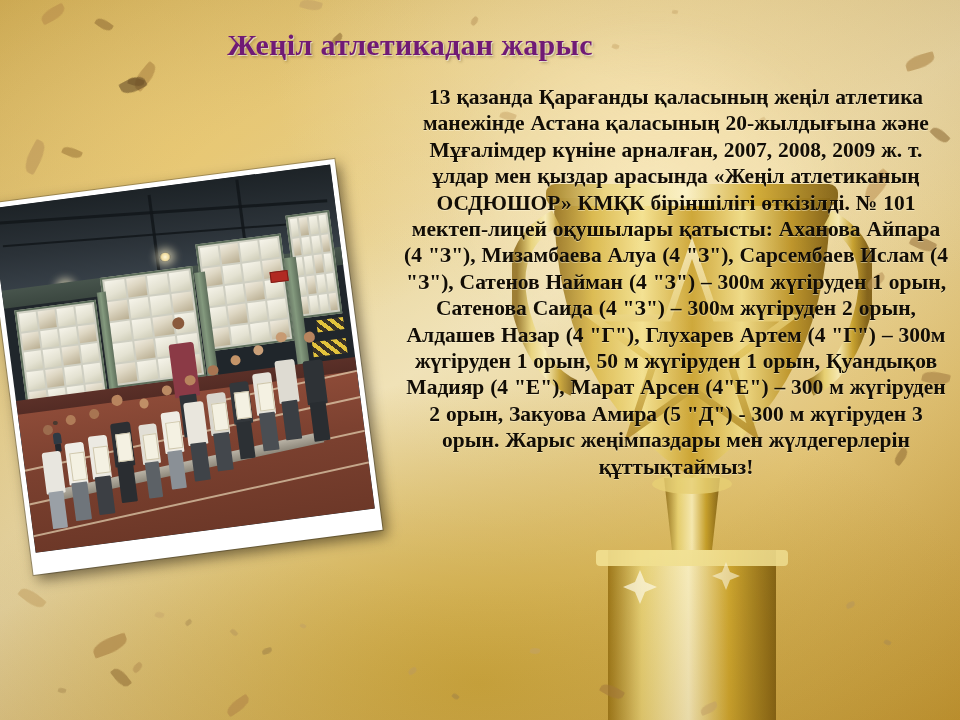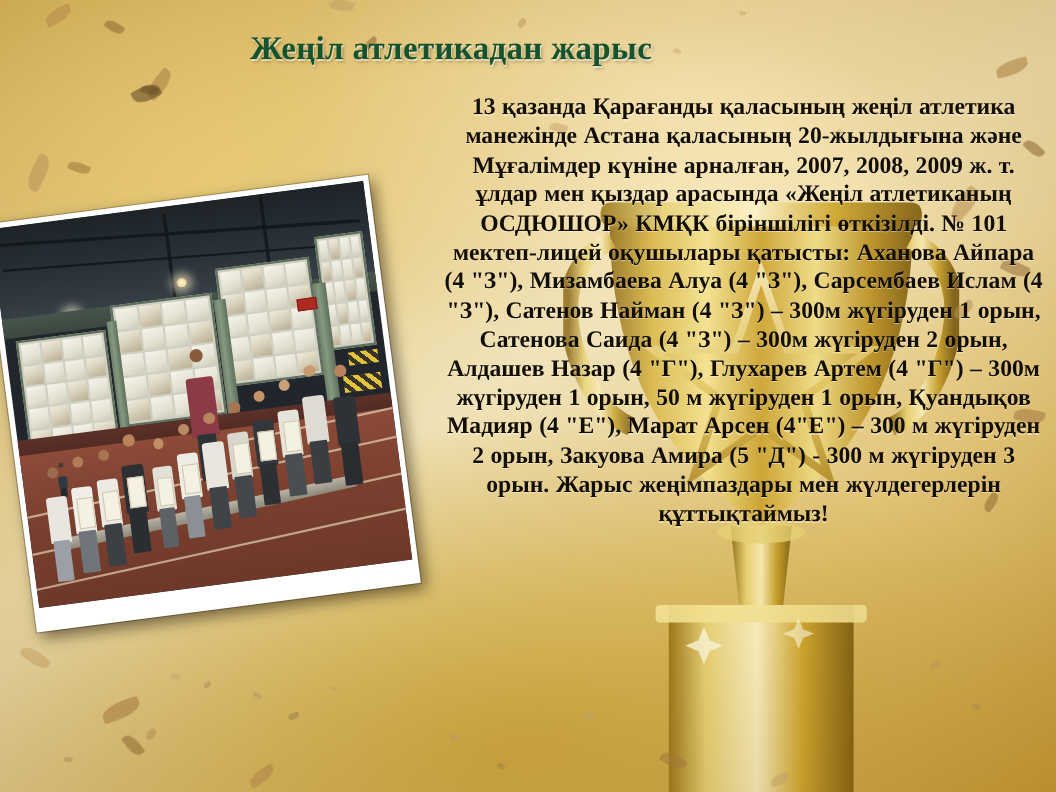--- a/index.html
+++ b/index.html
@@ -75,21 +75,21 @@
 
   
   .title {
     position: absolute;
     left: 150px;
     top: 28px;
     width: 520px;
     text-align: center;
     font-size: 30px;
     font-weight: bold;
-    color: #14532d;
+    color: #701a75;
     letter-spacing: 0.3px;
     text-shadow: 1px 1px 0 rgba(255,255,255,0.55), 2px 2px 3px rgba(70,50,10,0.35);
     white-space: nowrap;
   }
 
   
   .body-text {
     position: absolute;
     left: 404px;
     top: 84px;

